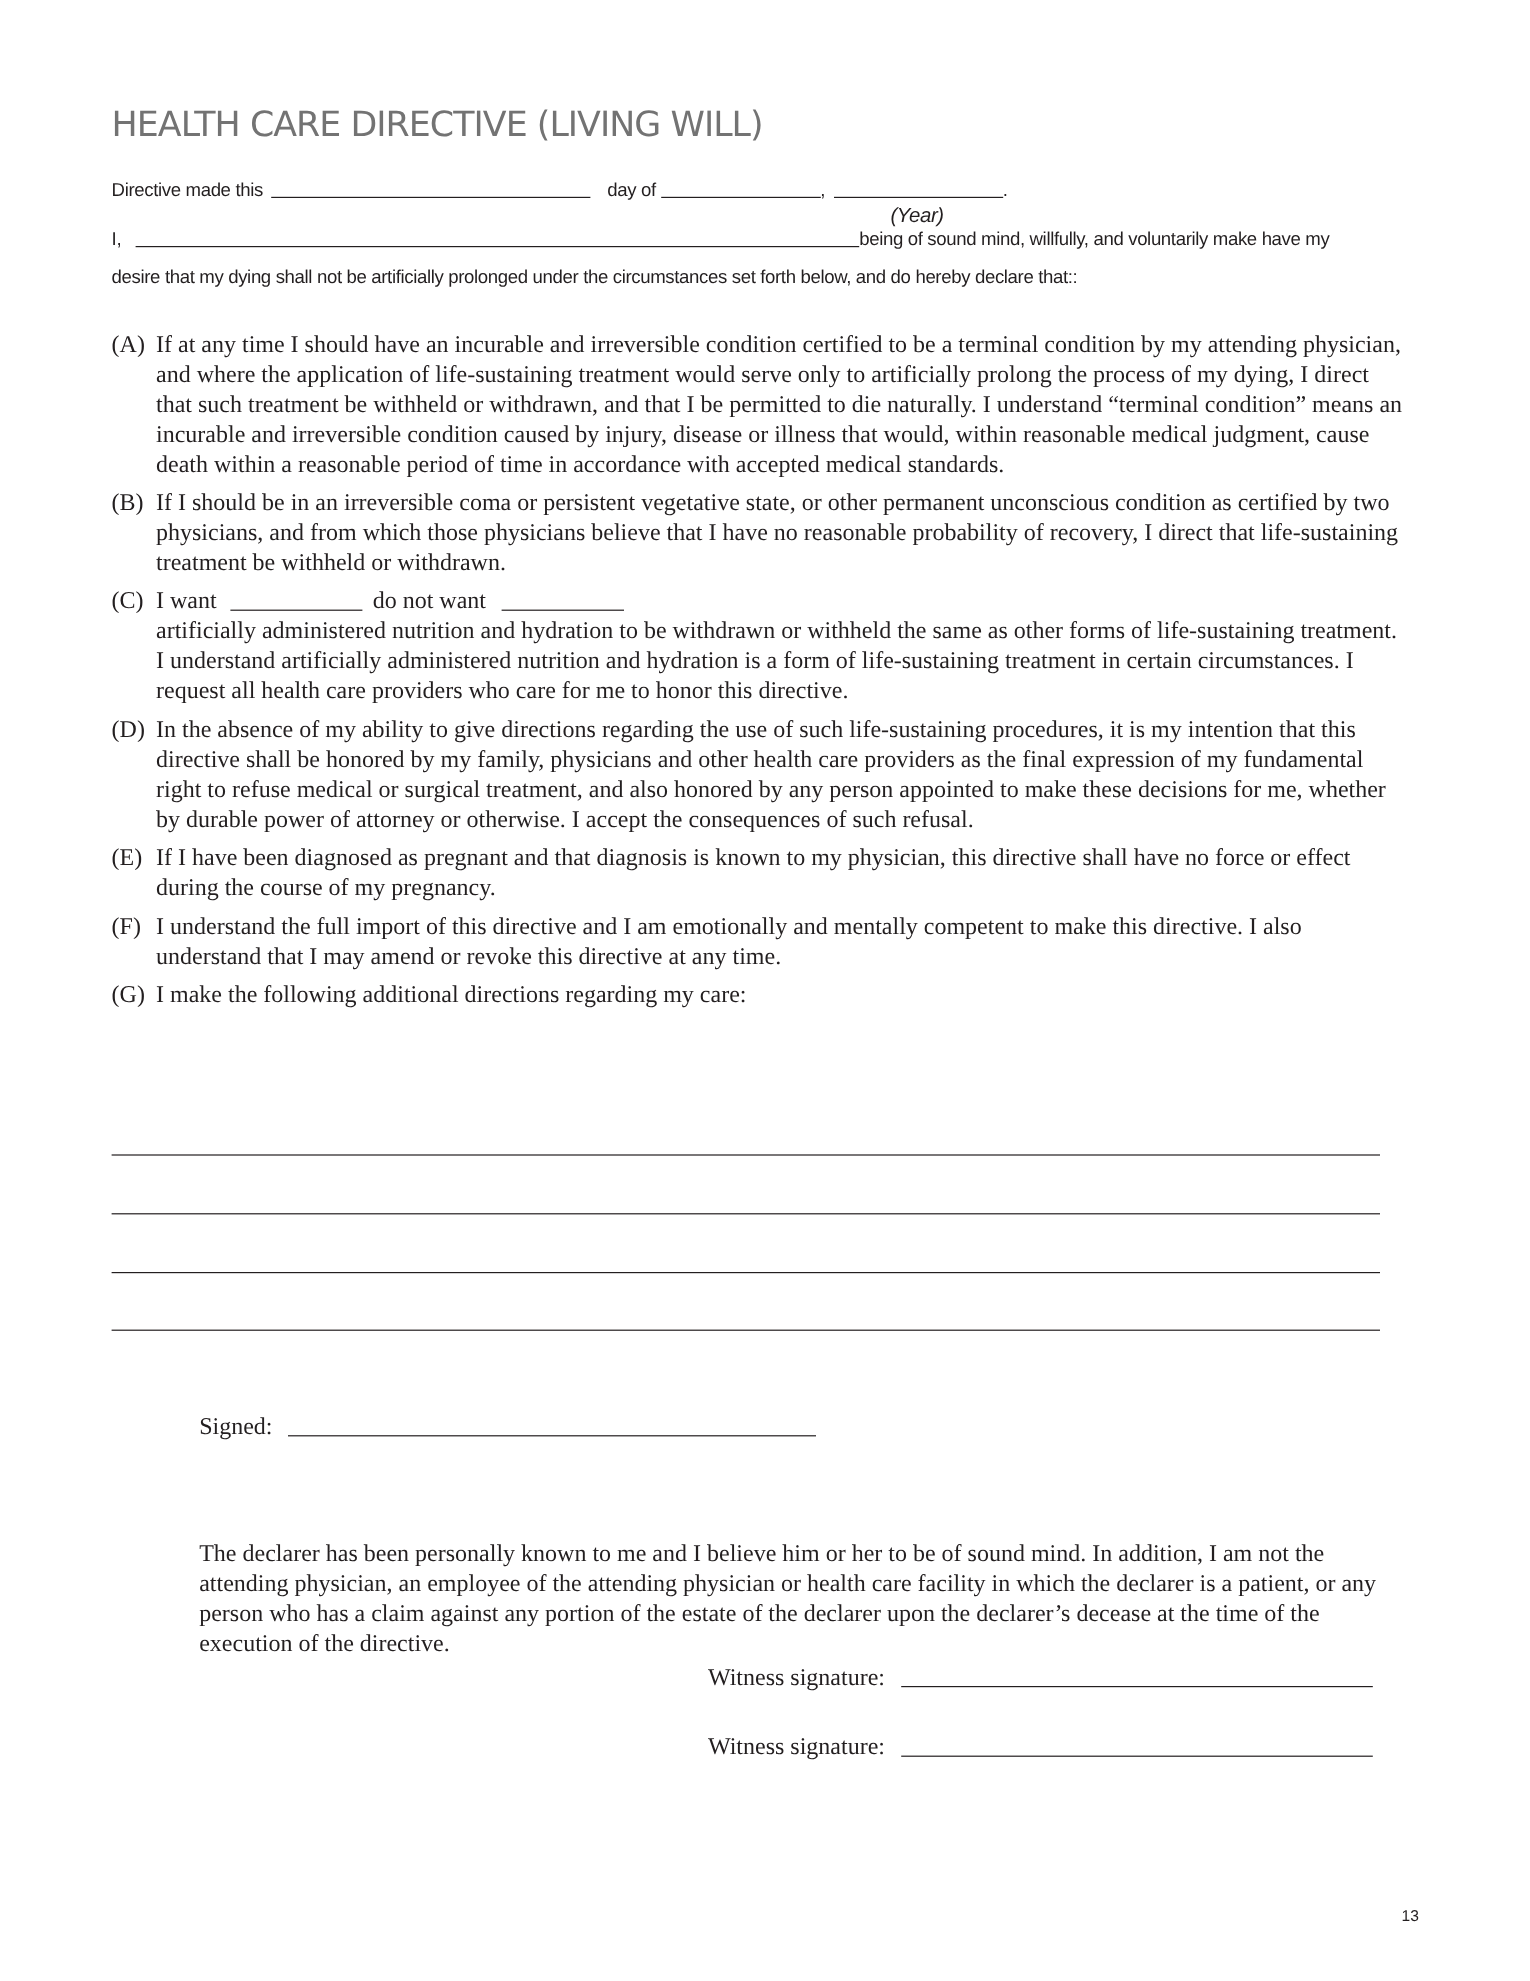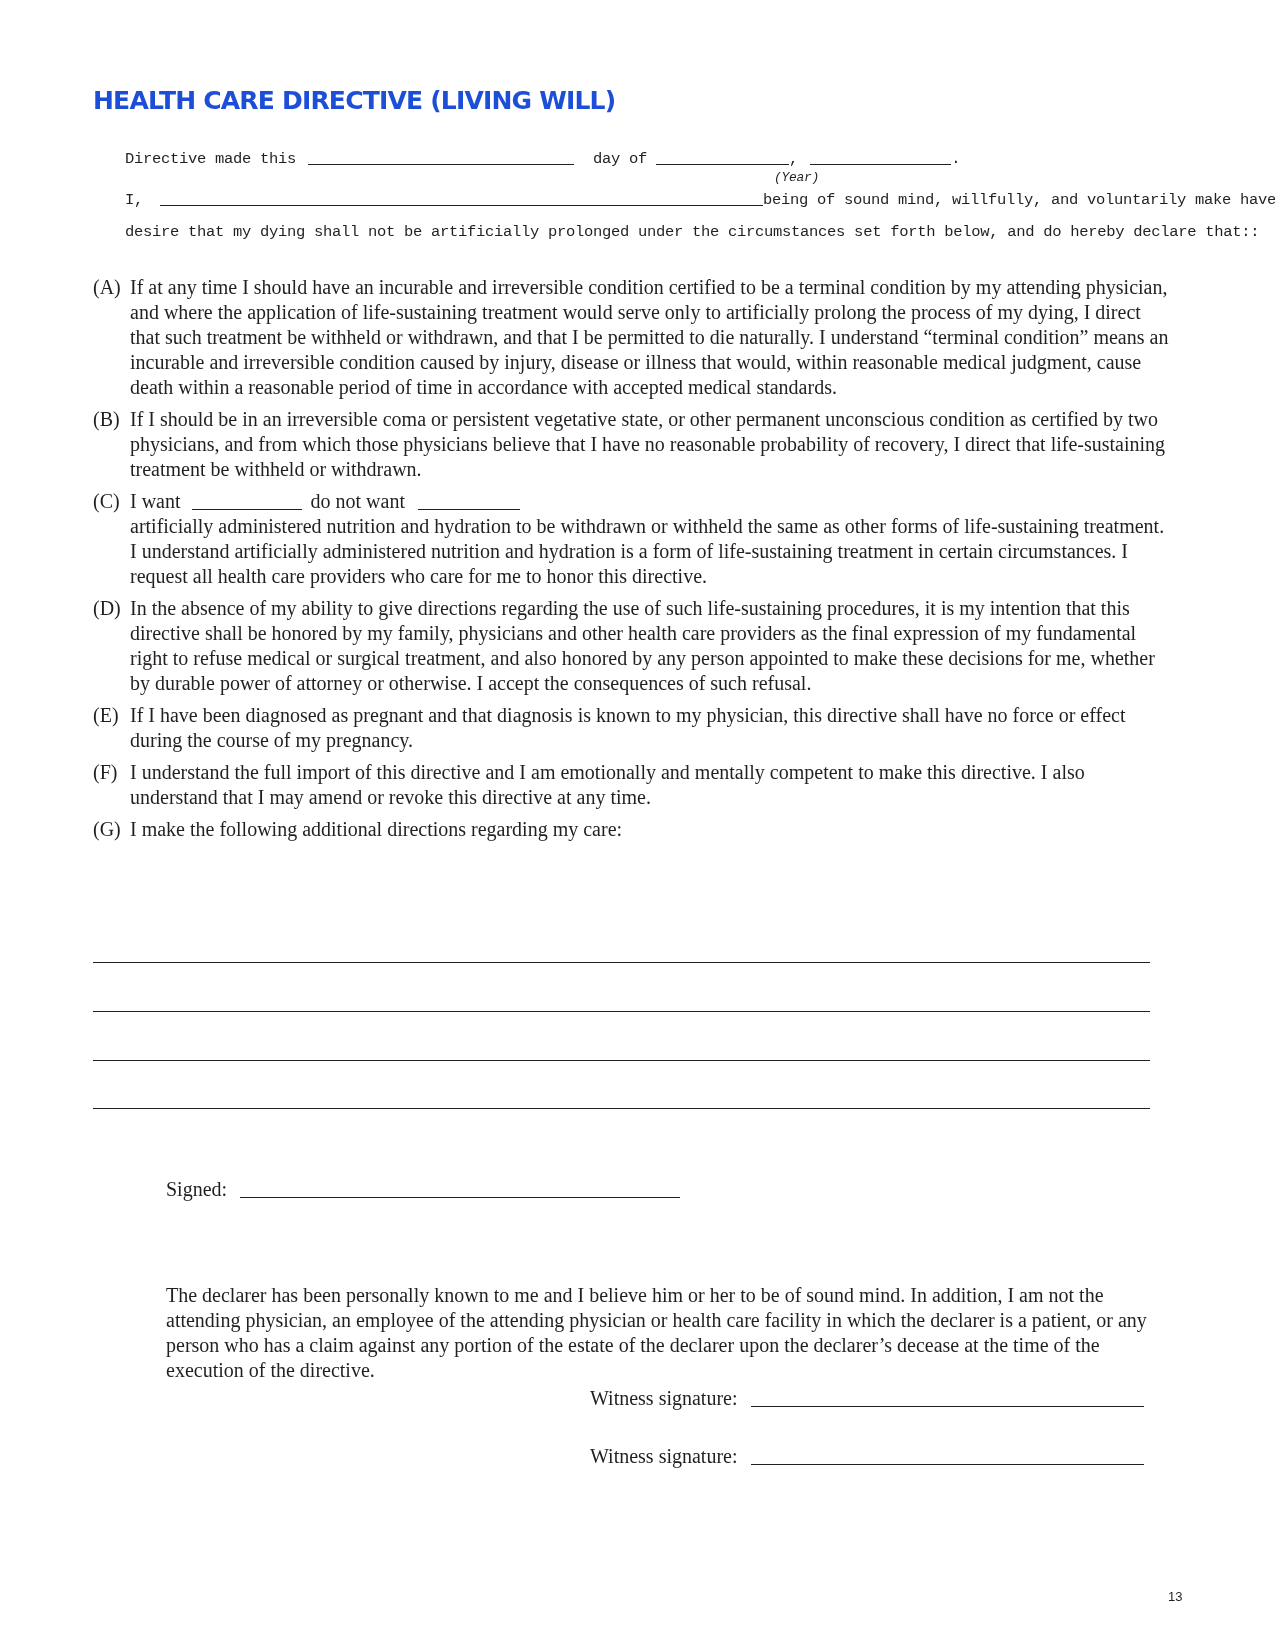--- a/index.html
+++ b/index.html
@@ -1,33 +1,33 @@
 <!DOCTYPE html>
 <html><head>
 <meta charset="utf-8">
 <style>
   html, body { margin: 0; padding: 0; background: #ffffff; }
   body { width: 1275px; height: 1651px; position: relative; overflow: hidden; color: #231f20; }
   .page { position: absolute; left: 0; top: 0; width: 1275px; height: 1651px; }
 
   .title {
     position: absolute; left: 93px; top: 86px;
-    font-family: "DejaVu Sans", sans-serif; font-weight: bold;
-    font-size: 25px; letter-spacing: -0.8px; color: #1d4ed8; margin: 0;
+    font-family: "DejaVu Sans", sans-serif; font-weight: normal;
+    font-size: 29px; letter-spacing: -0.8px; color: #737373; margin: 0;
   }
 
-  .sans { font-family: Liberation Mono, monospace; font-size: 15.5px; letter-spacing: -0.3px; margin-left: 32px; }
+  .sans { font-family: Liberation Sans, sans-serif; font-size: 15.5px; letter-spacing: -0.3px; }
   .serif { font-family: "Liberation Serif", serif; font-size: 20px; line-height: 25px; }
 
   .abs { position: absolute; white-space: nowrap; }
 
   .blank { display: inline-block; border-bottom: 1px solid #231f20; vertical-align: baseline; height: 1px; margin-bottom: -2px; }
   .field { cursor: text; }
 
-  .year-caption { font-style: italic; font-size: 13px; }
+  .year-caption { font-style: italic; font-size: 17px; }
 
   .clauses { position: absolute; left: 93px; top: 275px; width: 1080px; }
   .clause { position: relative; padding-left: 37px; margin: 0 0 7px 0; }
   .clause .label { position: absolute; left: 0; top: 0; }
   .clause p { margin: 0; }
   .choose { font-style: italic; }
   .choice-line { margin: 8px 0 4px 0; }
 
   .add-line { position: absolute; left: 93px; width: 1057px; border-bottom: 1px solid #231f20; height: 0; }
 

